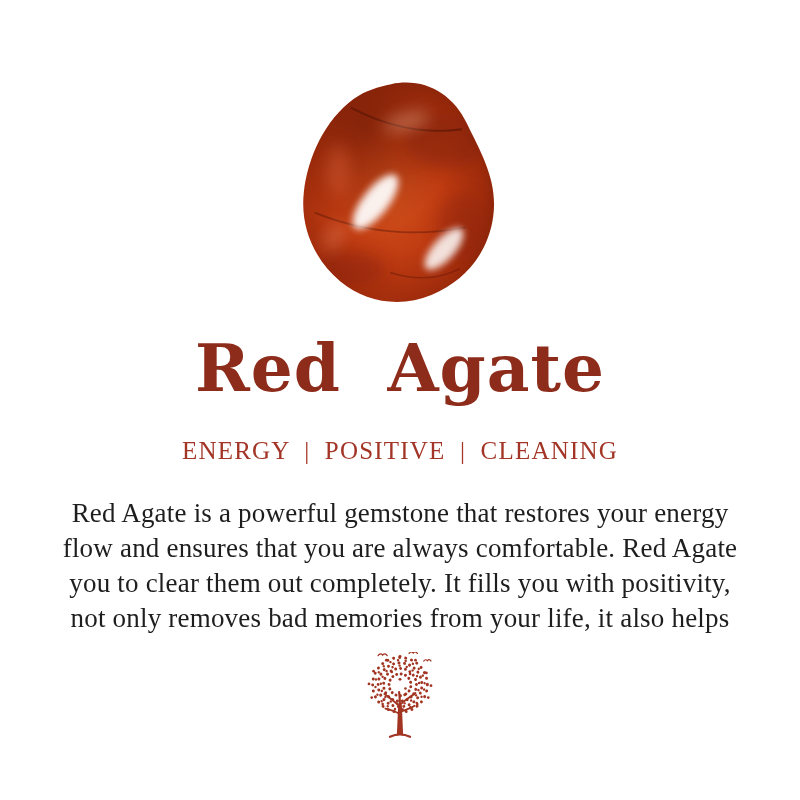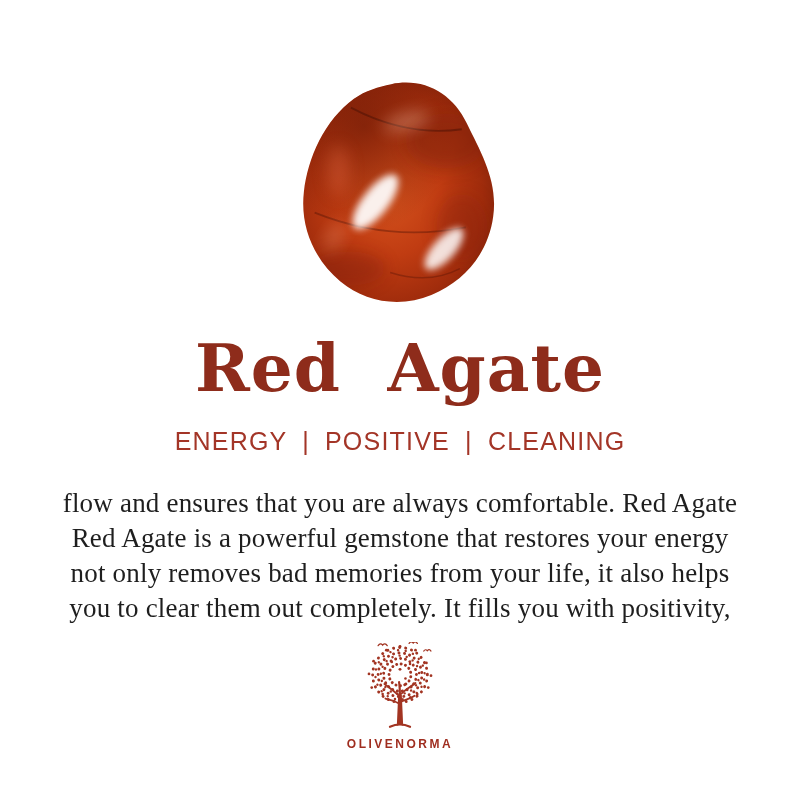--- a/index.html
+++ b/index.html
@@ -23,22 +23,22 @@
     margin: 24px 0 18px;
     font-family: "DejaVu Serif", serif;
     font-weight: bold;
     font-size: 66px;
     line-height: 72px;
     color: var(--title-text, #8e2c1b);
     letter-spacing: 1px;
     word-spacing: 0.34em;
   }
   .keywords {
-    margin-top: 22px;
-    font-family: Liberation Sans, sans-serif;
+    margin-top: 32px;
+    font-family: Liberation Serif, serif;
     font-size: 25px;
     line-height: 30px;
     color: var(--accent-red, #a33527);
     letter-spacing: 1.2px;
     word-spacing: 7px;
   }
   .description {
     margin: 30px auto 0;
     width: 776px;
     font-family: "Liberation Serif", serif;
@@ -105,24 +105,24 @@
         <ellipse cx="38" cy="160" rx="16" ry="7" transform="rotate(-60 38 160)" fill="#ffb795" opacity="0.3" filter="url(#soft2)"></ellipse>
       </g>
     </svg>
   </div>
 
   <h1 class="title">Red Agate</h1>
 
   <div class="keywords">ENERGY | POSITIVE | CLEANING</div>
 
   <div class="description">
+    <div>Red Agate is a powerful gemstone that restores your energy</div>
     <div>flow and ensures that you are always comfortable. Red Agate</div>
-    <div>Red Agate is a powerful gemstone that restores your energy</div>
+    <div>you to clear them out completely. It fills you with positivity,</div>
     <div>not only removes bad memories from your life, it also helps</div>
-    <div>you to clear them out completely. It fills you with positivity,</div>
   </div>
 
   <div class="logo">
     <svg viewBox="0 0 92 102" width="84" height="93" aria-hidden="true">
       <g stroke="#a23422" fill="none" stroke-linecap="round">
 
         <circle cx="46" cy="36" r="30" stroke-width="3.2" stroke-dasharray="0.1 6.6"></circle>
         <circle cx="46" cy="36" r="24" stroke-width="3.2" stroke-dasharray="0.1 5.9" transform="rotate(22 46 36)"></circle>
         <circle cx="46" cy="36" r="18" stroke-width="3.2" stroke-dasharray="0.1 5.3" transform="rotate(47 46 36)"></circle>
         <circle cx="46" cy="36" r="12" stroke-width="3.2" stroke-dasharray="0.1 4.8" transform="rotate(64 46 36)"></circle>
@@ -155,16 +155,15 @@
           <circle cx="15" cy="50" r="1.5"></circle>
           <circle cx="77" cy="50" r="1.5"></circle>
         <circle cx="27" cy="57" r="1.4"></circle>
           <circle cx="65" cy="57" r="1.4"></circle>
           <circle cx="46" cy="30" r="1.6"></circle>
         <circle cx="37" cy="22" r="1.4"></circle>
           <circle cx="57" cy="24" r="1.4"></circle>
           <circle cx="52" cy="40" r="1.4"></circle>
       </g>
     </svg>
-    <div class="brand-name">OLIVENORMA</div>
   </div>
 
 </div>
 
 </body></html>

